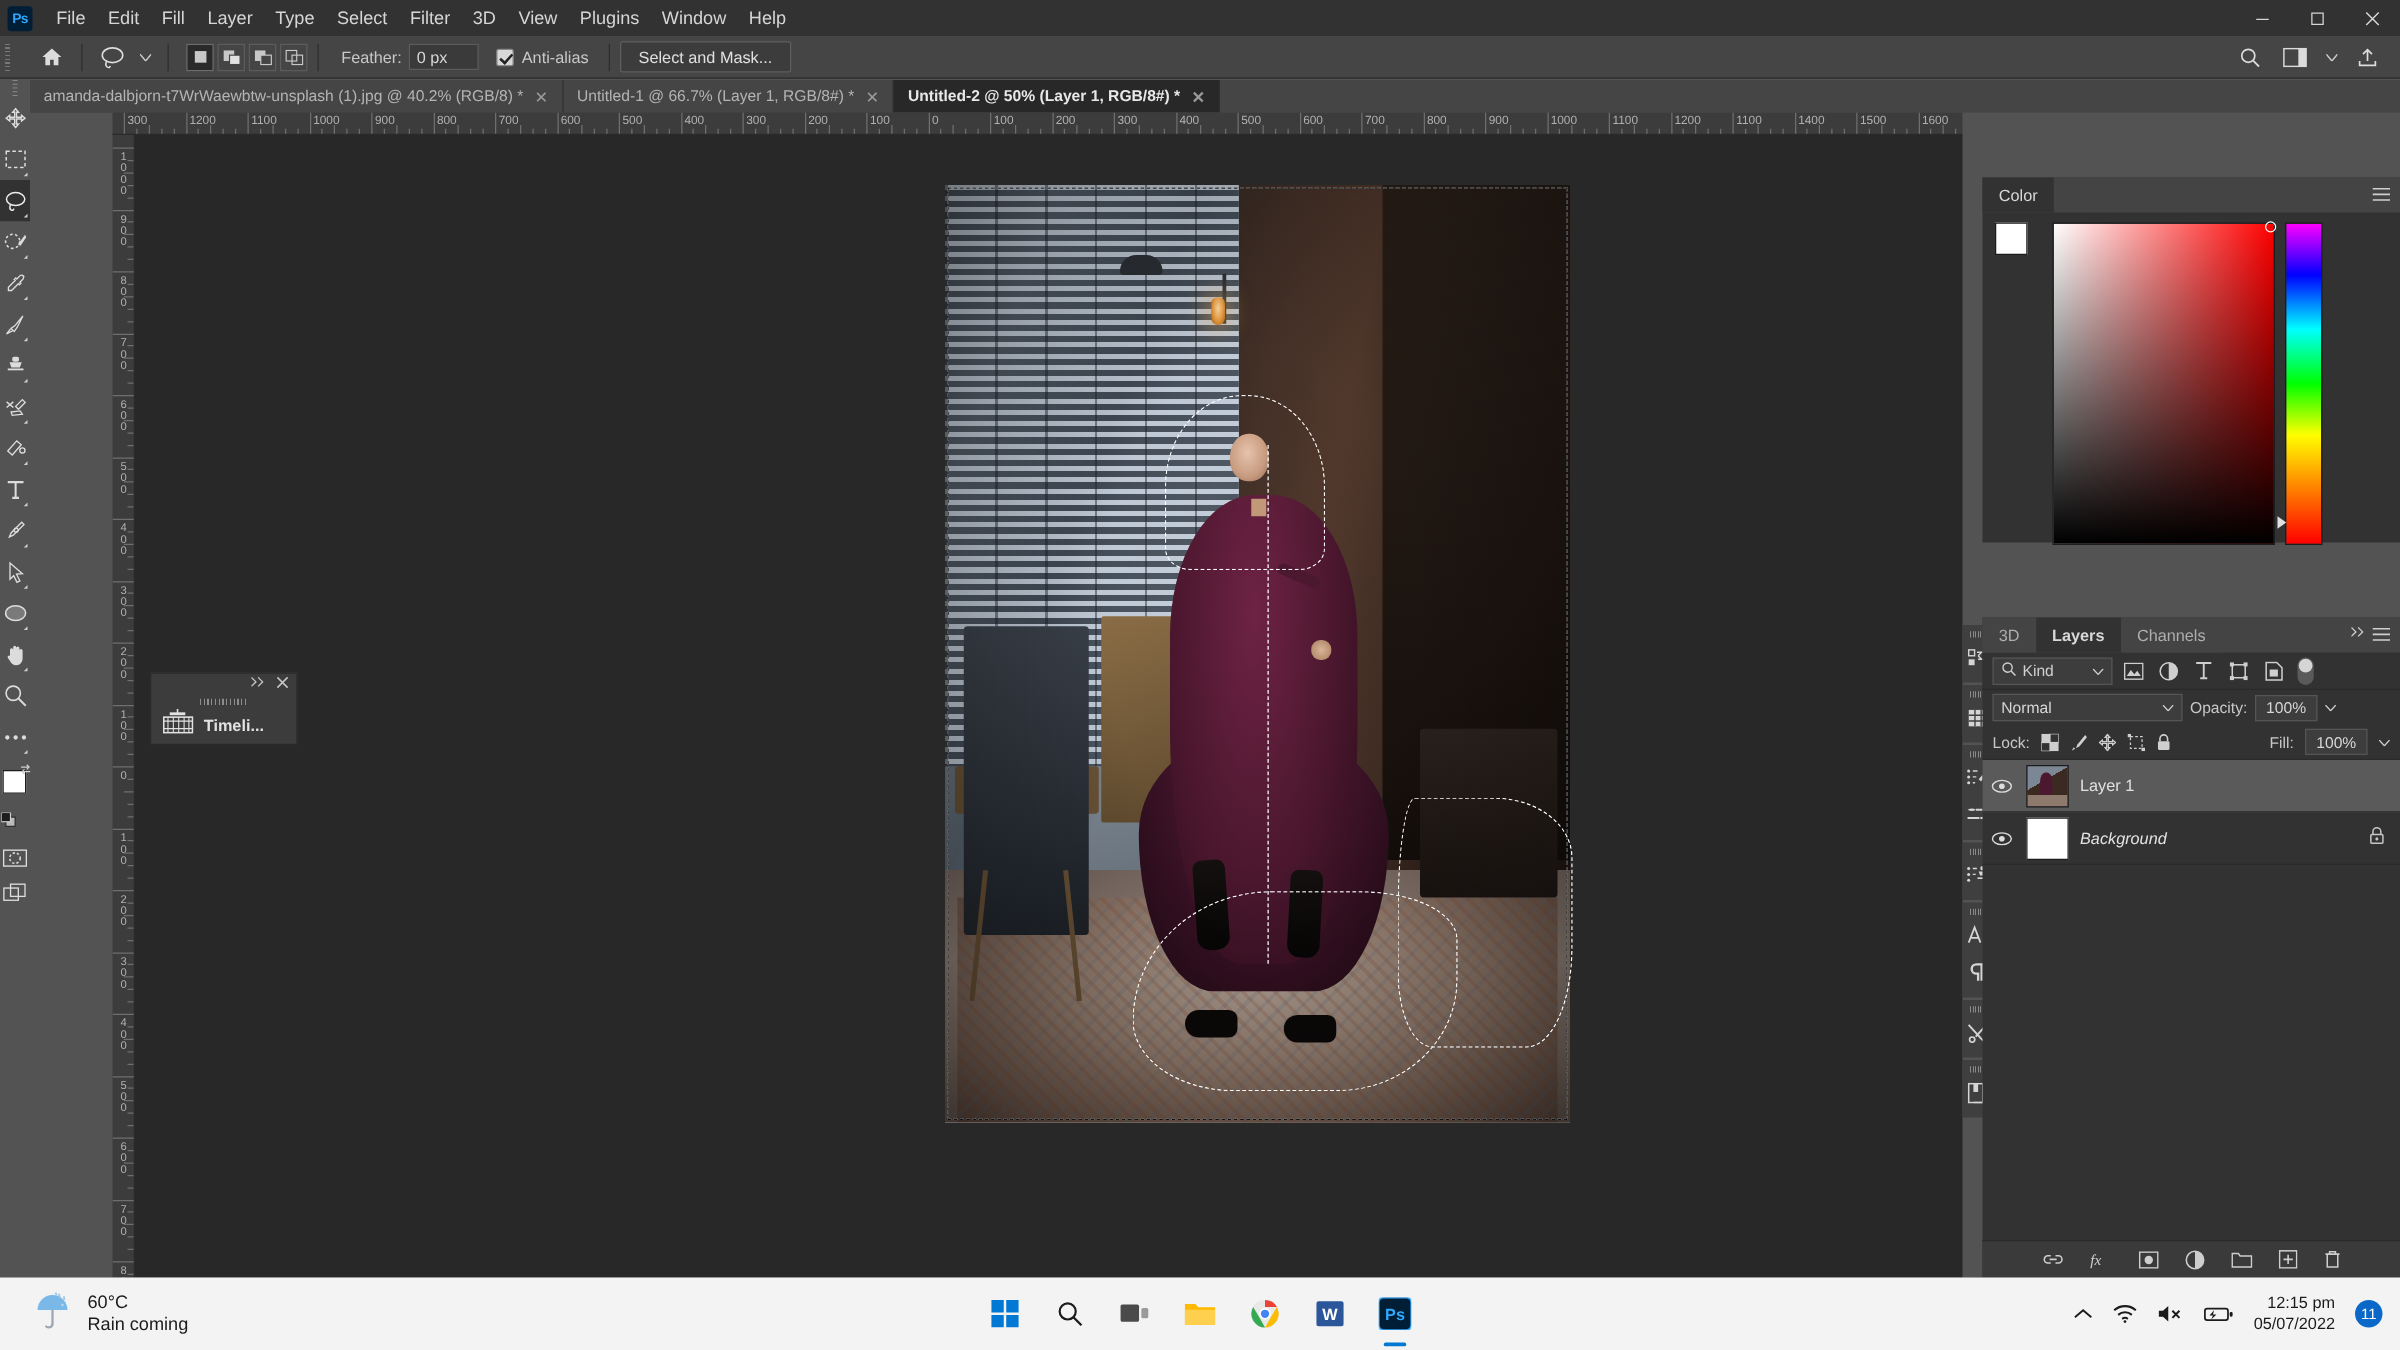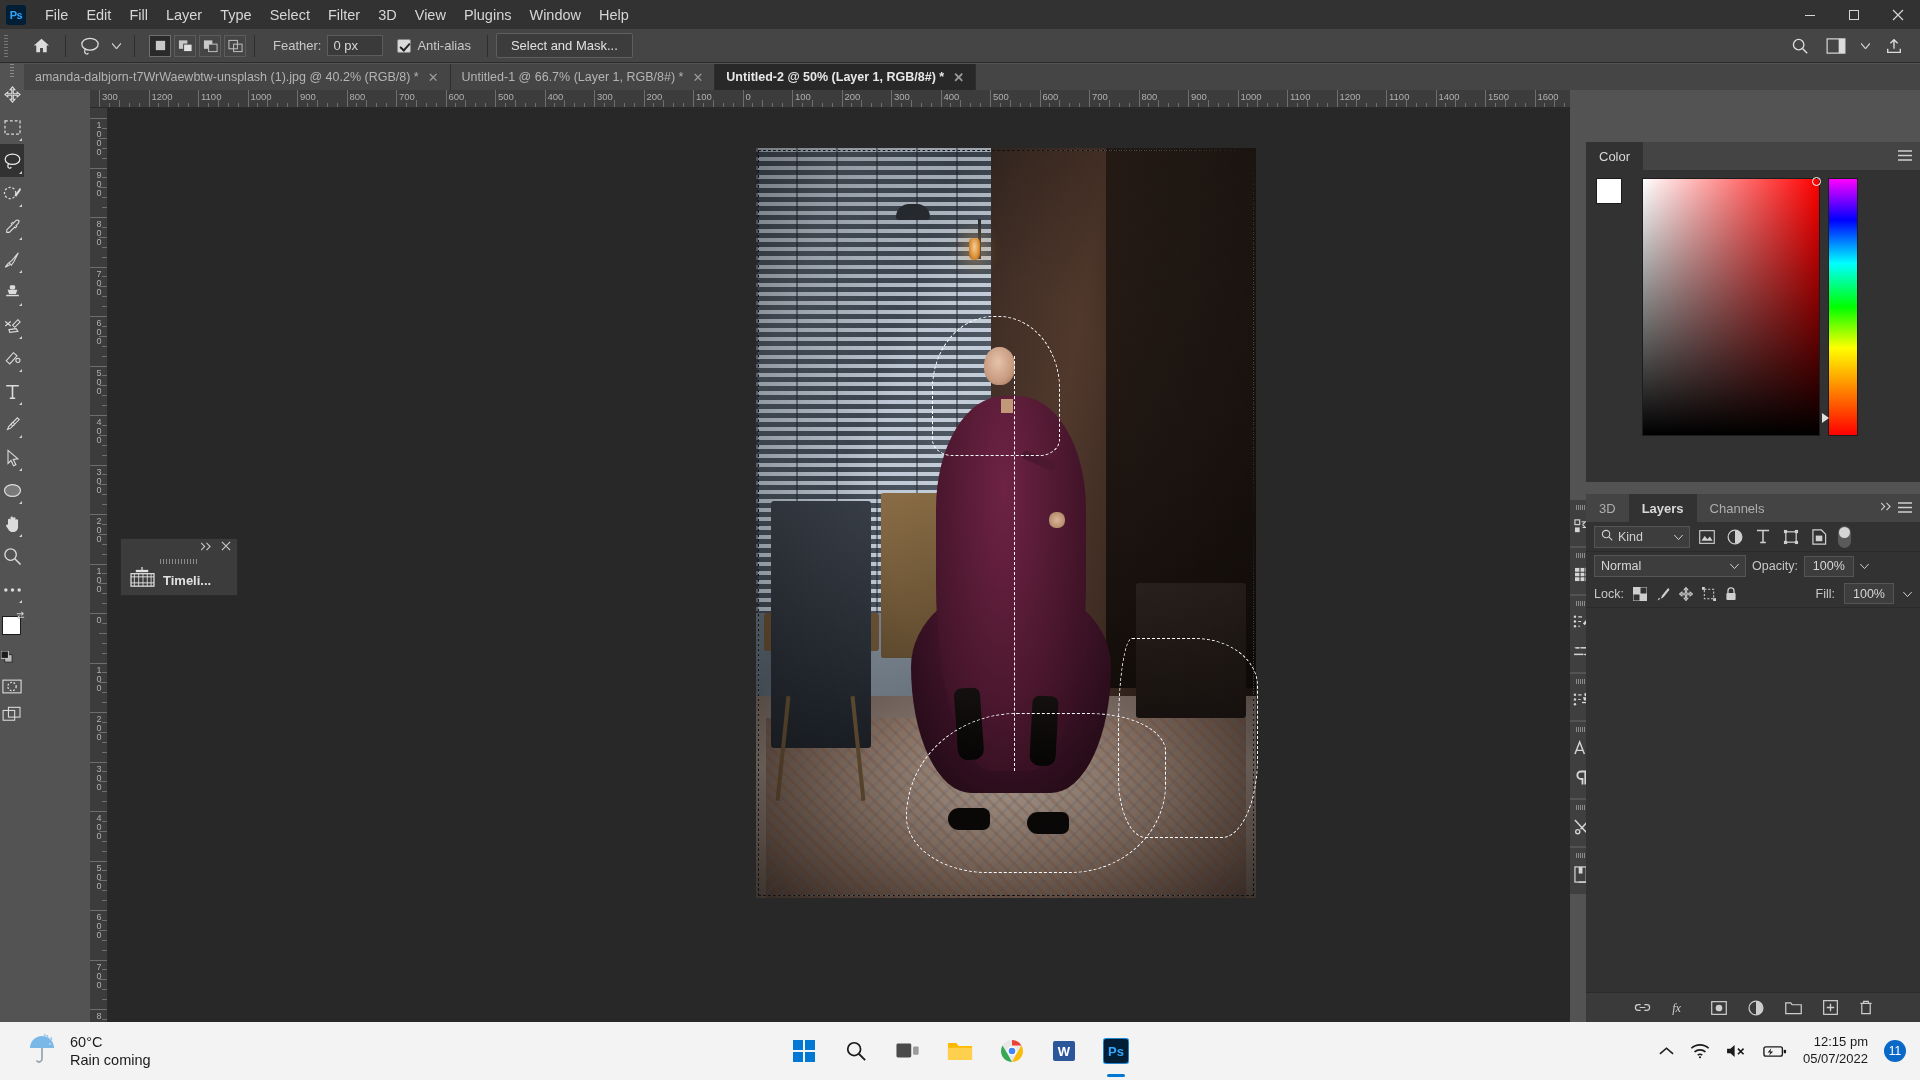--- a/index.html
+++ b/index.html
@@ -218,21 +218,21 @@
   }
   .sel-sub {
     position:absolute; pointer-events:none;
     border: 1.5px dashed #ffffff;
   }
 
   
   .rightpanels { position: absolute; top: 142px; right: 0; width: 350px; bottom: 58px; }
 
   .color-panel {
-    position: absolute; top: 0; left: 16px; right: 0; height: 340px;
+    position: absolute; top: 0; left: 16px; right: 0; height: 292px;
     background: #323232;
   }
   .panel-head {
     height: 28px; display: flex; align-items: center; background: #444444;
     position: relative;
   }
   .panel-tab {
     font-size: 13px; color: #d8d8d8; padding: 6px 13px; background: #323232;
     height: 28px; display: flex; align-items: center;
   }
@@ -1311,21 +1311,52 @@
         </span>
         <span class="lbl" style="margin-left:auto;">Fill:</span>
         <div class="num-box">100%</div>
         <span class="caret-btn">
           <svg width="9" height="5" viewBox="0 0 10 6">
               <path d="M0 0 L5 5.5 L10 0" fill="none" stroke="#cfcfcf" stroke-width="1.2"></path>
             </svg>
         </span>
       </div>
 
-
+      <div class="layer-row selected">
+        <div class="eye">
+          <svg width="17" height="12" viewBox="0 0 18 12">
+              <ellipse cx="9" cy="6" rx="8" ry="5" fill="none" stroke="#dcdcdc" stroke-width="1.2"></ellipse>
+              <circle cx="9" cy="6" r="2.4" fill="#dcdcdc"></circle>
+            </svg>
+        </div>
+        <div class="lthumb">
+          <div style="position:absolute;inset:0;background:linear-gradient(150deg,#7b8794 0 38%,#3b2a21 38% 100%);"></div>
+          <div style="position:absolute;left:30%;top:18%;width:34%;height:58%;background:#4c1830;border-radius:40% 40% 25% 25%;"></div>
+          <div style="position:absolute;left:0;bottom:0;width:100%;height:26%;background:#8e7a6d;"></div>
+        </div>
+        <div class="lname">Layer 1</div>
+      </div>
+
+      <div class="layer-row">
+        <div class="eye">
+          <svg width="17" height="12" viewBox="0 0 18 12">
+              <ellipse cx="9" cy="6" rx="8" ry="5" fill="none" stroke="#dcdcdc" stroke-width="1.2"></ellipse>
+              <circle cx="9" cy="6" r="2.4" fill="#dcdcdc"></circle>
+            </svg>
+        </div>
+        <div class="lthumb" style="background:#ffffff;"></div>
+        <div class="lname italic">Background</div>
+        <div class="lock-mini">
+          <svg width="13" height="15" viewBox="0 0 14 16">
+              <path d="M3.6 7 V4.6 a3.4 3.4 0 0 1 6.8 0 V7" fill="none" stroke="#c6c6c6" stroke-width="1.3"></path>
+              <rect x="1.8" y="7" width="10.4" height="7.6" rx="1" fill="none" stroke="#c6c6c6" stroke-width="1.3"></rect>
+              <circle cx="7" cy="10.8" r="1.3" fill="#c6c6c6"></circle>
+            </svg>
+        </div>
+      </div>
 
       <div class="lp-footer">
         <span class="fi">
           <svg width="17" height="13" viewBox="0 0 18 13">
               <path d="M7 3.5 H4.5 a3 3 0 0 0 0 6 H7 M11 3.5 h2.5 a3 3 0 0 1 0 6 H11 M6 6.5 h6" fill="none" stroke="#cecece" stroke-width="1.3"></path>
             </svg>
         </span>
         <span class="fi">
           <svg width="18" height="14" viewBox="0 0 19 15">
               <text x="0" y="12" font-size="13" font-family="Liberation Serif, serif" font-style="italic" fill="#cecece">fx</text>

